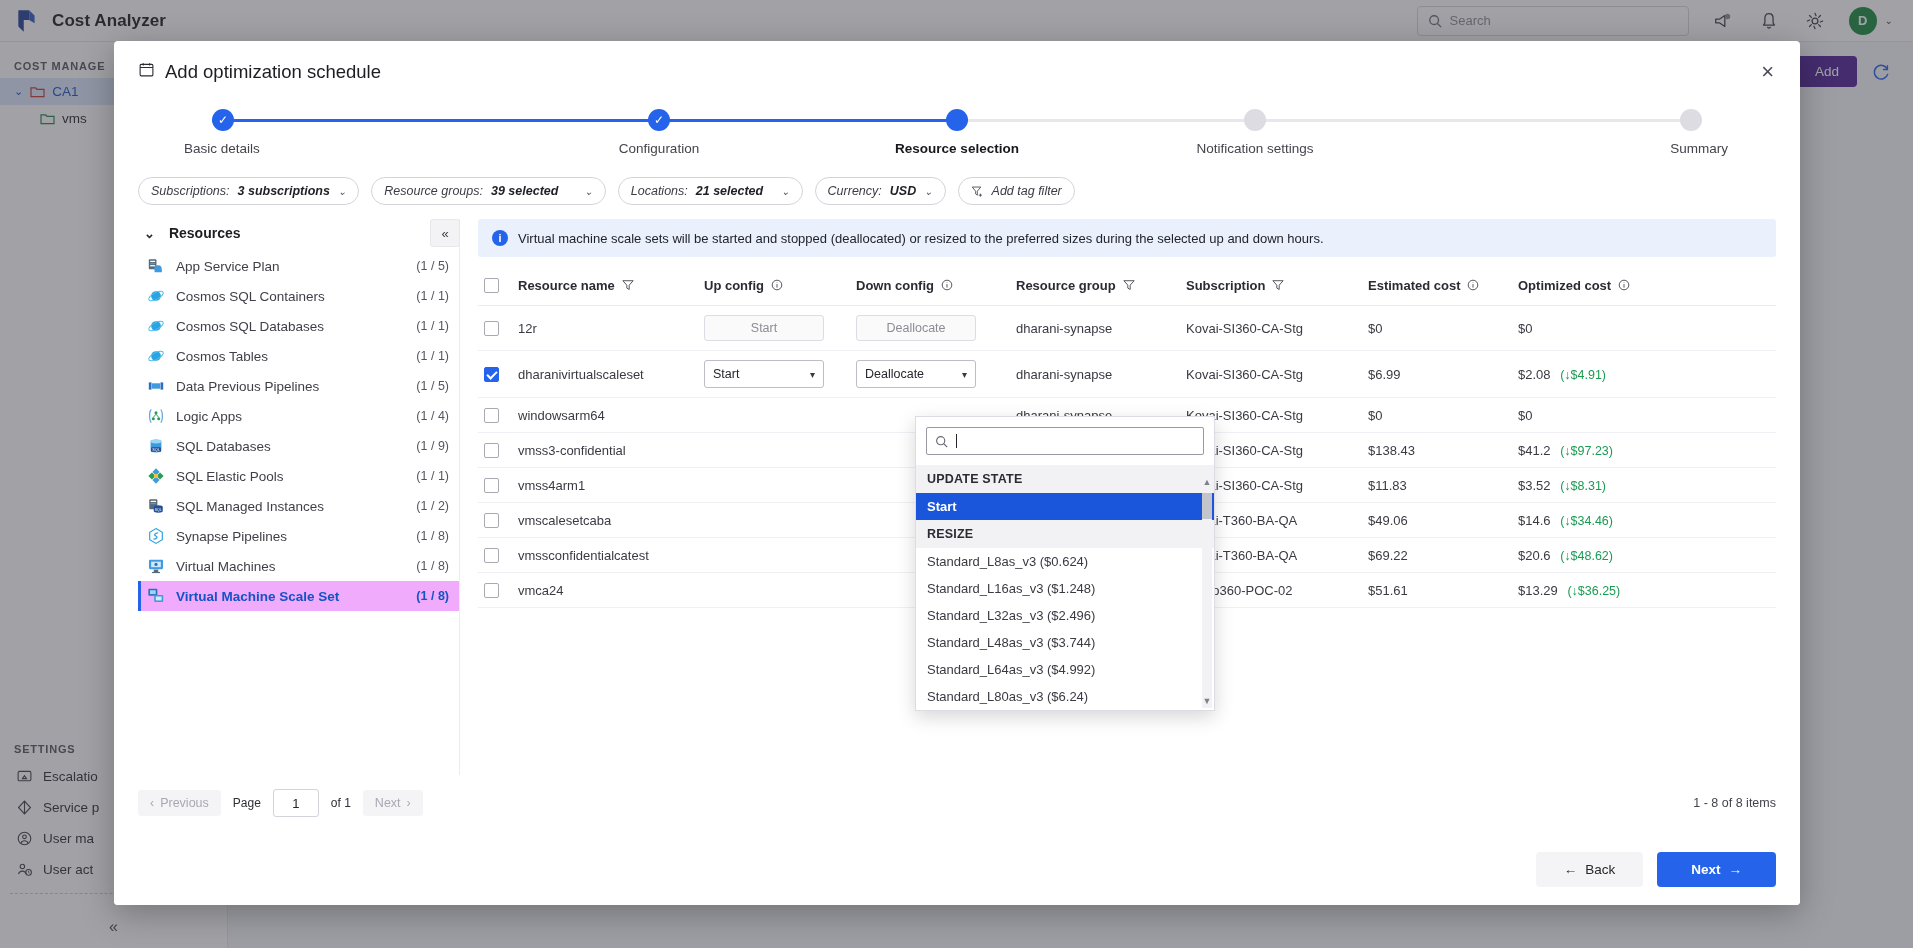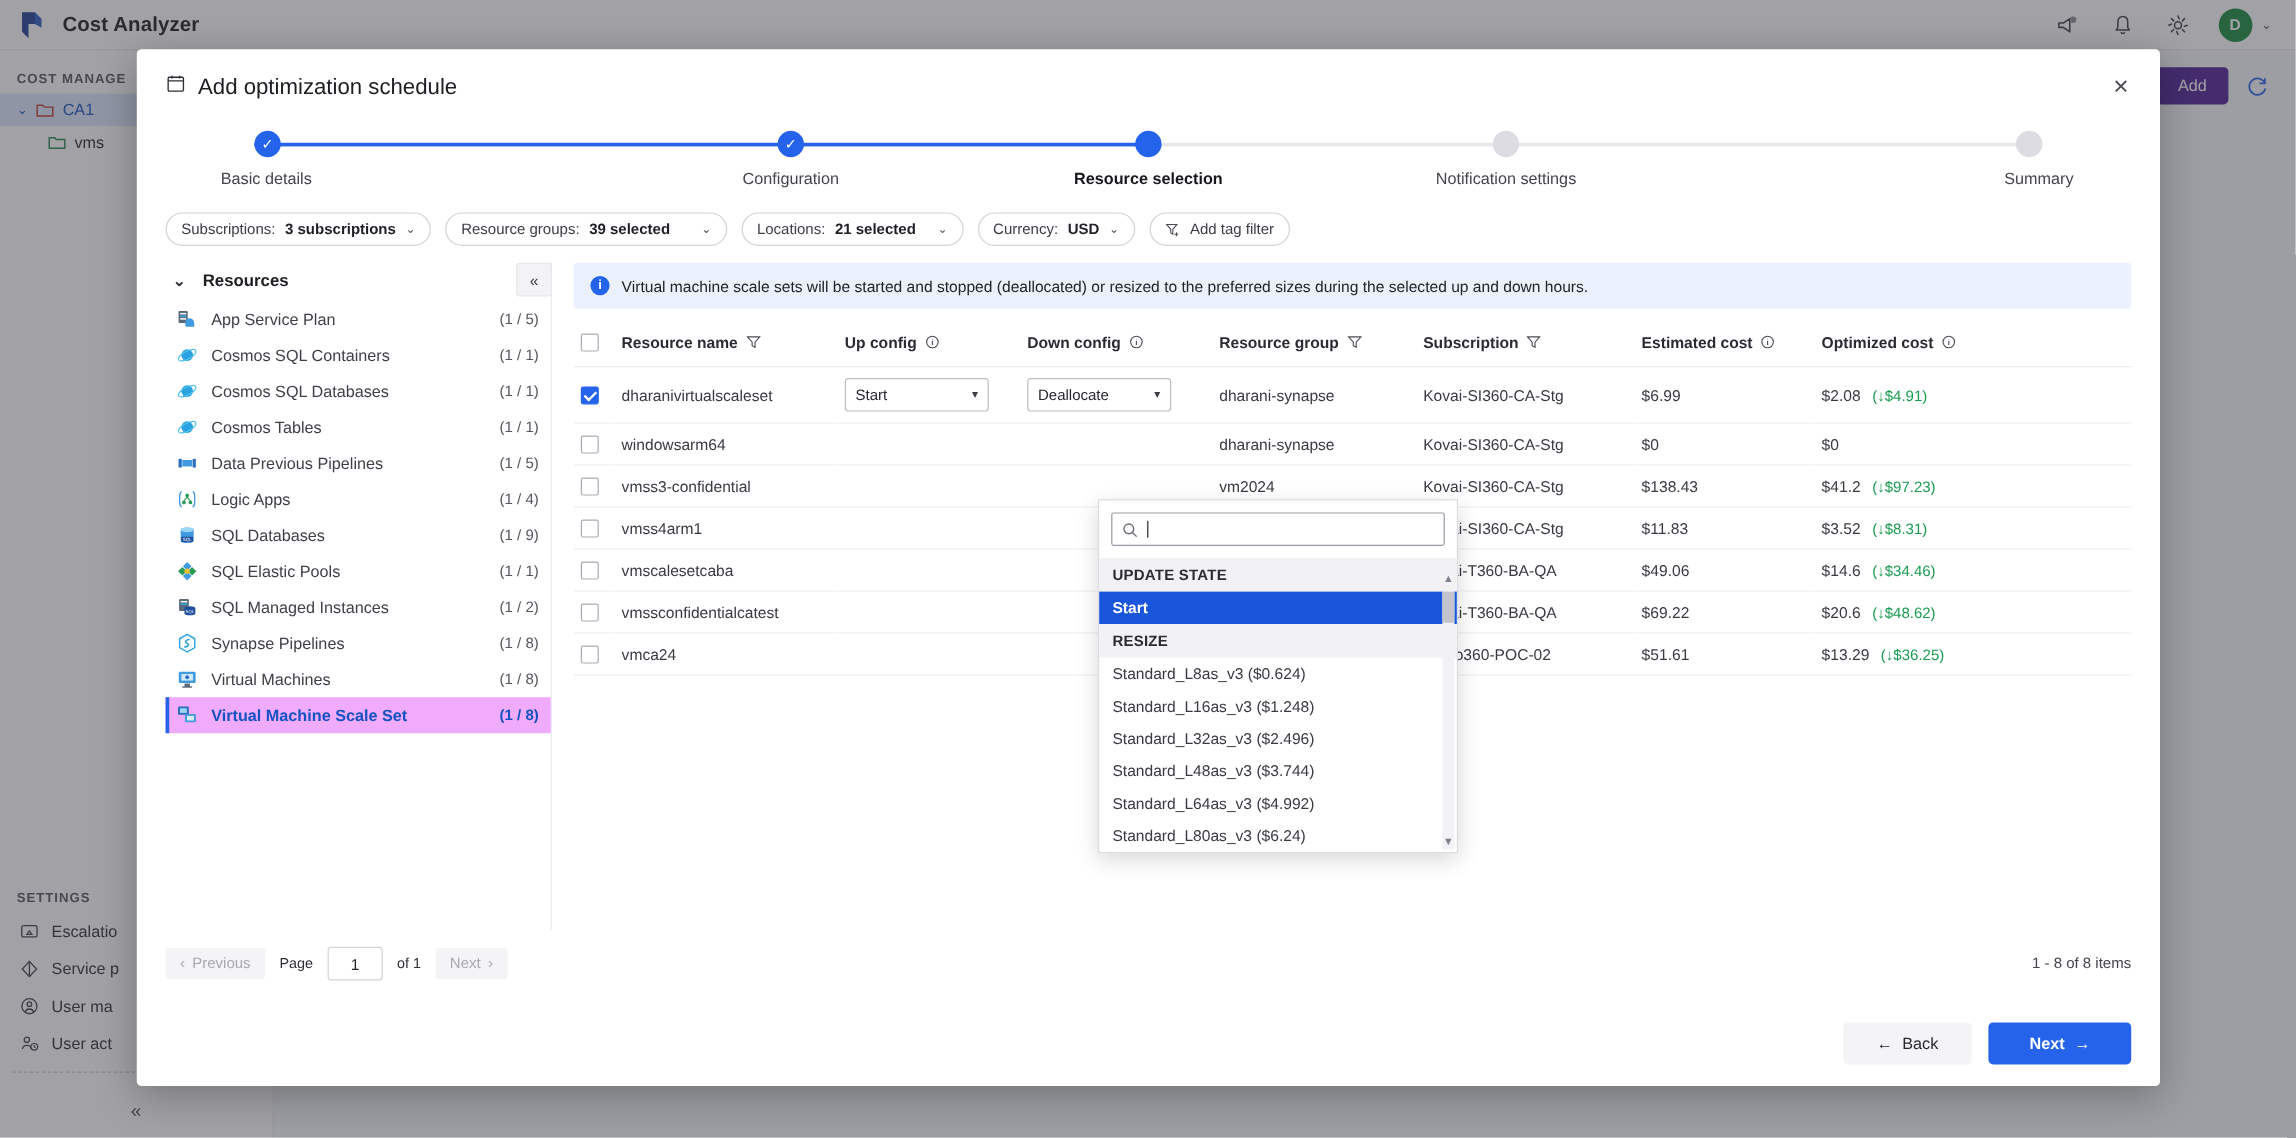--- a/index.html
+++ b/index.html
@@ -106,21 +106,21 @@
     display:flex; align-items:center; justify-content:center; color:#fff; font-size:12px;
     position:relative; z-index:2;
   }
   .step.done .step-dot, .step.current .step-dot { background:#2563eb; }
   .step-label { margin-top: 10px; font-size: 13.5px; color:#44444d; white-space:nowrap; }
   .step.current .step-label { color:#17171c; font-weight:600; }
   .step:first-child .step-label { margin-left:-28px; }
   .step:last-child .step-label { margin-right:-26px; }
 
   
-  .filters { display:flex; gap:12px; padding: 10px 24px 0 24px; }
+  .filters { display:flex; gap:12px; padding: 10px 24px 0 24px; font-style: italic; }
   .chip {
     border: 1px solid #d3d3da; border-radius: 16px; height: 28px;
     display:flex; align-items:center; gap:8px; padding: 0 12px;
     font-size: 12.5px; color:#3c3c45; background:#fff; cursor:pointer; white-space:nowrap;
   }
   .chip b { font-weight:700; color:#1f1f26; }
   .chip .cv { font-size:10px; color:#55555e; }
 
   
   .modal-body { display:flex; padding: 14px 24px 0 24px; height: 570px; }
@@ -245,20 +245,27 @@
 <div id="app-background">
 
   <div id="app-topbar">
     <svg class="brand-logo" viewBox="0 0 24 24">
       <path d="M4 2 L14 2 L14 11 L9 11 L9 22 L4 17 Z" fill="#1f3f94"></path>
       <path d="M14 2 L19 7 L19 14 L14 11 Z" fill="#2b59c3"></path>
     </svg>
     <span class="brand-title">Cost Analyzer</span>
 
     <div class="topbar-right">
+      <div class="search-box">
+        <svg width="14" height="14" viewBox="0 0 16 16">
+          <circle cx="7" cy="7" r="5" fill="none" stroke="#6b6b75" stroke-width="1.5"></circle>
+          <line x1="10.8" y1="10.8" x2="15" y2="15" stroke="#6b6b75" stroke-width="1.5"></line>
+        </svg>
+        <span class="ph">Search</span>
+      </div>
 
       <div class="icon-btn">
         <svg width="20" height="20" viewBox="0 0 22 22">
           <path d="M3 9 L3 13 L7 13 L13 17 L13 5 L7 9 Z" fill="none" stroke="#3c3c45" stroke-width="1.4" stroke-linejoin="round"></path>
           <circle cx="16" cy="6" r="3" fill="#8d8d97"></circle>
         </svg>
       </div>
       <div class="icon-btn">
         <svg width="20" height="20" viewBox="0 0 22 22">
           <path d="M11 3 C8 3 6.5 5 6.5 8 L6.5 13 L5 15.5 L17 15.5 L15.5 13 L15.5 8 C15.5 5 14 3 11 3 Z" fill="none" stroke="#3c3c45" stroke-width="1.4" stroke-linejoin="round"></path>
@@ -639,20 +646,37 @@
                 <svg width="12" height="12" viewBox="0 0 14 14">
                   <circle cx="7" cy="7" r="5.6" fill="none" stroke="#4c4c55" stroke-width="1.1"></circle>
                   <path d="M7 6 L7 10 M7 4.1 L7 4.6" stroke="#4c4c55" stroke-width="1.1"></path>
                 </svg>
               </div>
             </th>
           </tr>
         </thead>
         <tbody>
 
+          <tr>
+            <td><span class="cb"></span></td>
+            <td>12r</td>
+            <td>
+              <span class="pill-static">Start</span>
+            </td>
+            <td>
+              <span class="pill-static">Deallocate</span>
+            </td>
+            <td>dharani-synapse</td>
+            <td>Kovai-SI360-CA-Stg</td>
+            <td>$0</td>
+            <td>
+              <span>$0</span>
+              <span class="save-green"></span>
+            </td>
+          </tr>
 
           <tr>
             <td><span class="cb checked"></span></td>
             <td>dharanivirtualscaleset</td>
             <td>
               <span class="select-box">
                 <span>Start</span>
                 <span class="cv">▾</span>
               </span>
             </td>

